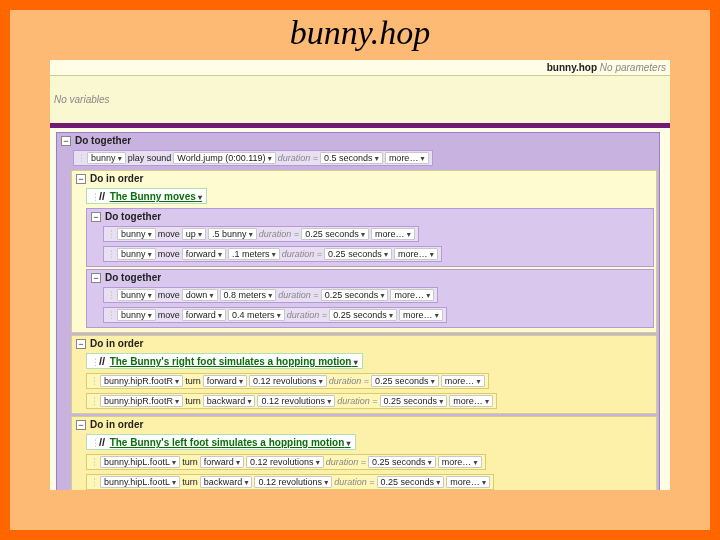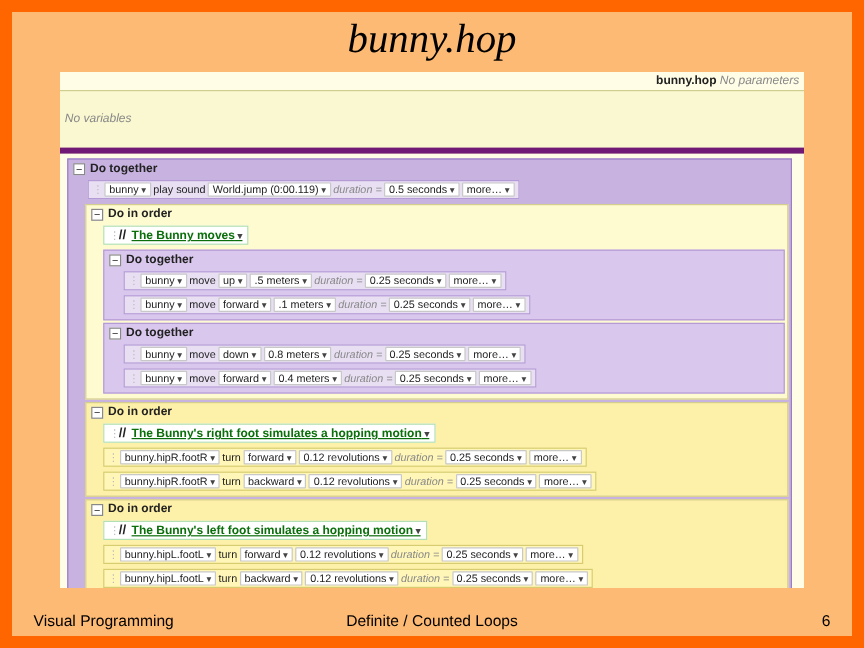--- a/index.html
+++ b/index.html
@@ -169,21 +169,21 @@
           <div class="block-hdr">
             <span class="minus">−</span>
             <span>Do together</span>
           </div>
           <div class="indent">
             <span class="row-tile">
               <span class="graybars">⋮⋮</span>
               <span class="pill carrot">bunny</span>
               <span>move</span>
               <span class="pill carrot">up</span>
-              <span class="pill carrot">.5 meters</span>
+              <span class="pill carrot">.5 bunny</span>
               <span class="faded">duration =</span>
               <span class="pill carrot">0.25 seconds</span>
               <span class="pill carrot">more…</span>
             </span><br>
             <span class="row-tile">
               <span class="graybars">⋮⋮</span>
               <span class="pill carrot">bunny</span>
               <span>move</span>
               <span class="pill carrot">forward</span>
               <span class="pill carrot">.1 meters</span>
@@ -283,18 +283,13 @@
           <span class="pill carrot">0.12 revolutions</span>
           <span class="faded">duration =</span>
           <span class="pill carrot">0.25 seconds</span>
           <span class="pill carrot">more…</span>
         </span>
       </div>
 
     </div>
   </div>
 
-  <div class="footer">
-    <span class="left">Visual Programming</span>
-    <span class="center">Definite / Counted Loops</span>
-    <span class="right">6</span>
-  </div>
 </div>
 
 </body></html>

